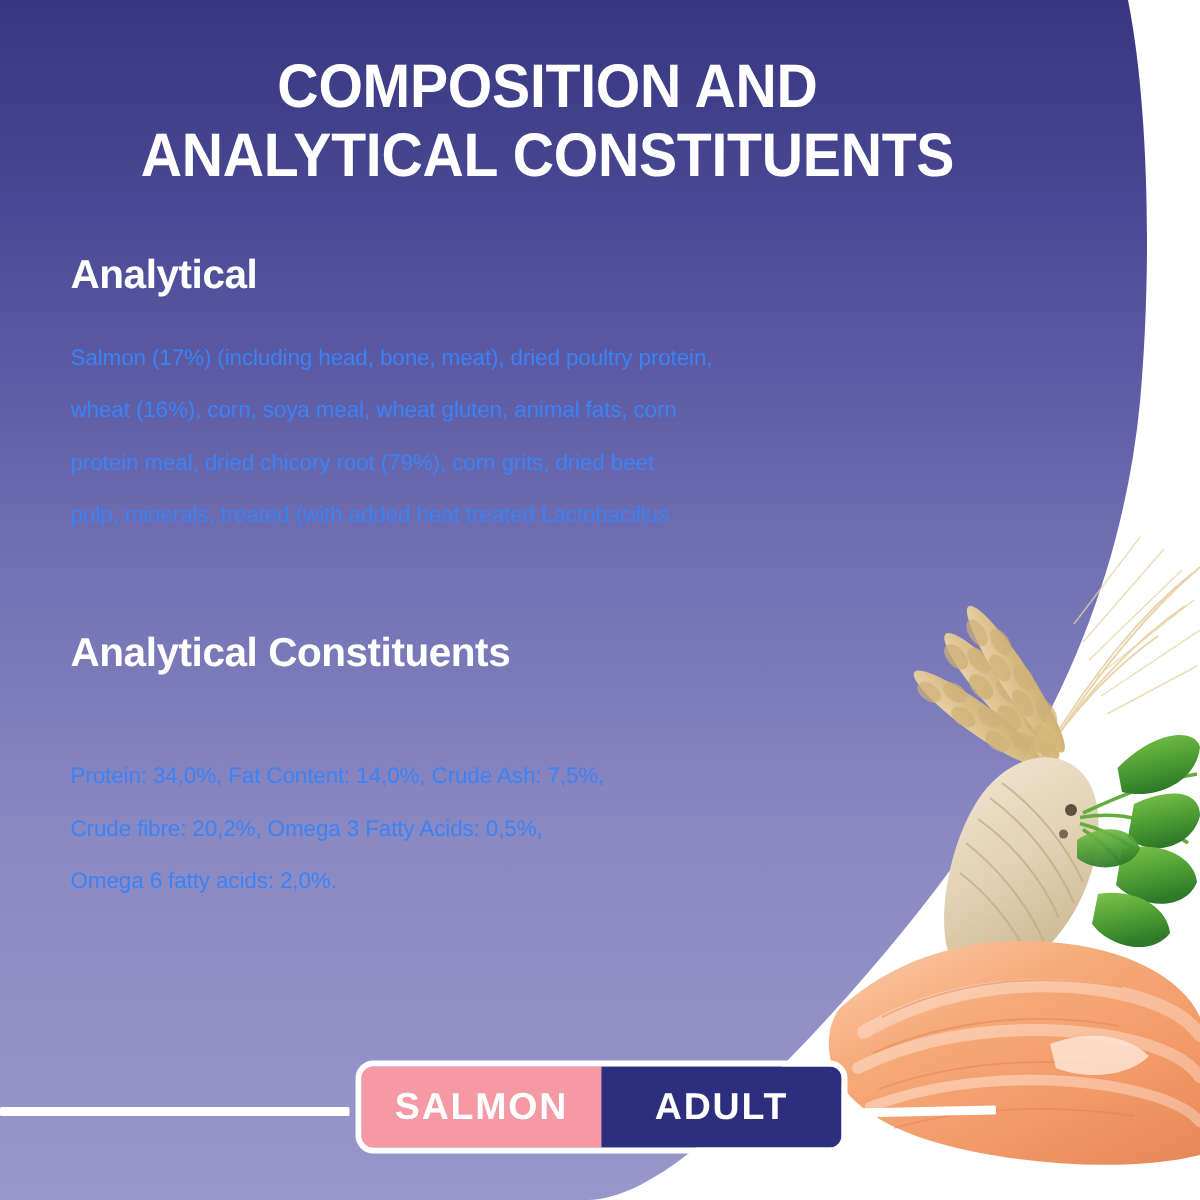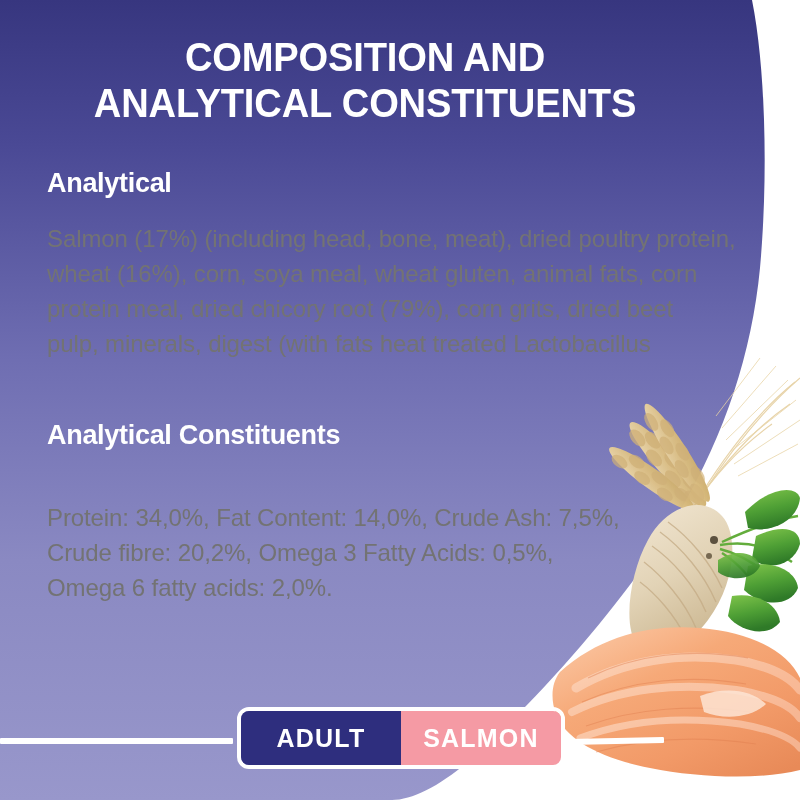--- a/index.html
+++ b/index.html
@@ -64,22 +64,22 @@
     font-size: 27px;
     line-height: 30px;
     letter-spacing: -0.3px;
   }
   #heading-composition { top: 168px; }
   #heading-analytical  { top: 420px; }
 
   .body-text {
     position: absolute;
     left: 47px;
-    color: #737373;
-    font-size: 24px;
+    color: #3b82f6;
+    font-size: 15px;
     line-height: 35px;
     letter-spacing: -0.1px;
   }
   #composition-text { top: 221px; width: 712px; }
   #analytical-text  { top: 500px; width: 600px; }
   .body-text .line { display: block; white-space: nowrap; }
 
   
   .rule {
     position: absolute;
@@ -291,33 +291,33 @@
       <span class="line">COMPOSITION AND</span>
       <span class="line">ANALYTICAL CONSTITUENTS</span>
     </div>
 
     <div id="heading-composition" class="section-heading">Analytical</div>
 
     <div id="composition-text" class="body-text">
       <span class="line">Salmon (17%) (including head, bone, meat), dried poultry protein,</span>
       <span class="line">wheat (16%), corn, soya meal, wheat gluten, animal fats, corn</span>
       <span class="line">protein meal, dried chicory root (79%), corn grits, dried beet</span>
-      <span class="line">pulp, minerals, digest (with fats heat treated Lactobacillus</span>
+      <span class="line">pulp, minerals, treated (with added heat treated Lactobacillus</span>
     </div>
 
     <div id="heading-analytical" class="section-heading">Analytical Constituents</div>
 
     <div id="analytical-text" class="body-text">
       <span class="line">Protein: 34,0%, Fat Content: 14,0%, Crude Ash: 7,5%,</span>
       <span class="line">Crude fibre: 20,2%, Omega 3 Fatty Acids: 0,5%,</span>
       <span class="line">Omega 6 fatty acids: 2,0%.</span>
     </div>
 
     <div id="rule-left" class="rule"></div>
     <div id="rule-right" class="rule"></div>
 
     <div class="badge">
+      <div id="badge-salmon" class="badge-half">SALMON</div>
       <div id="badge-adult" class="badge-half">ADULT</div>
-      <div id="badge-salmon" class="badge-half">SALMON</div>
     </div>
 
   </div>
 </div>
 
 </body></html>

